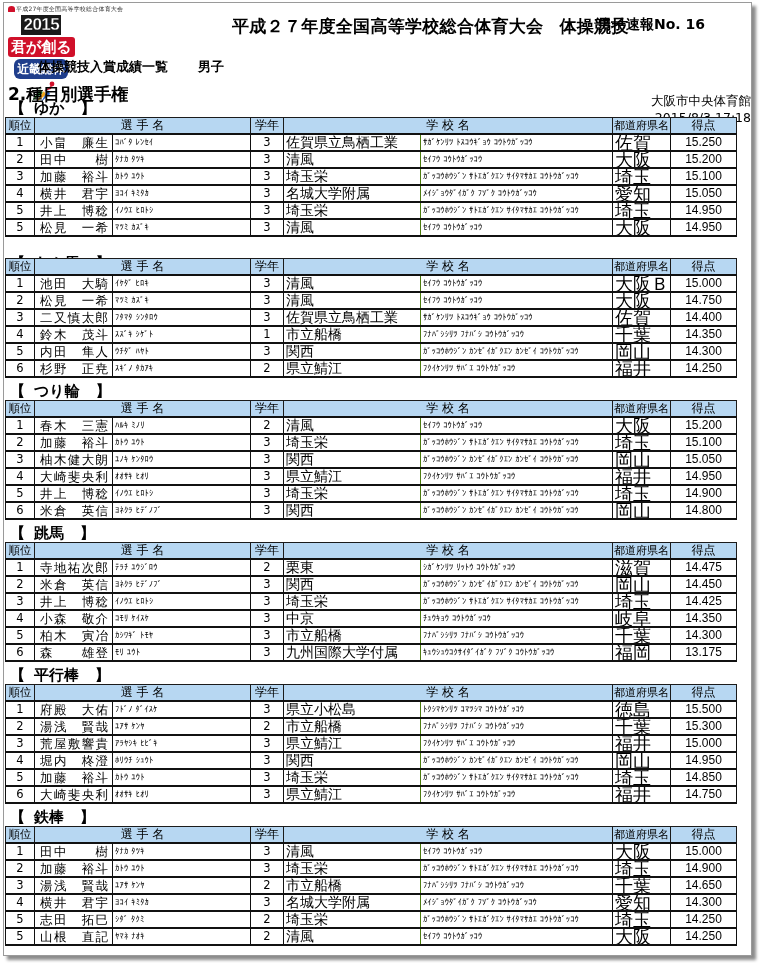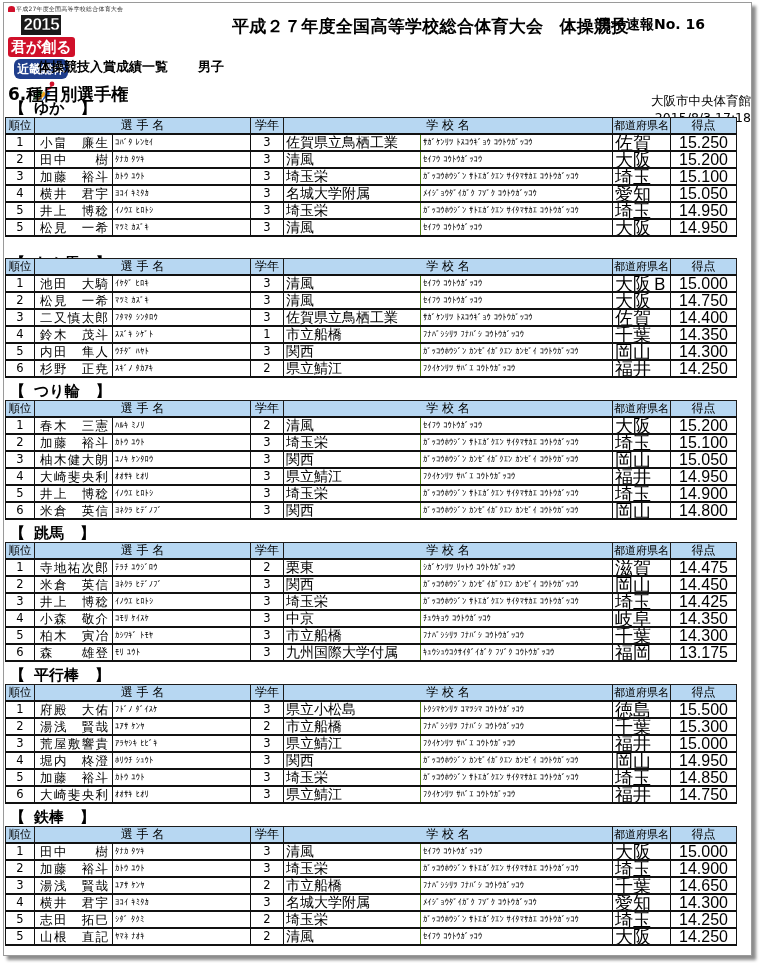--- a/index.html
+++ b/index.html
@@ -32,21 +32,21 @@
   table.res th { background:#b7d7f2; font-weight:normal; height:15px; padding:0; border:1px solid #1b1b1b; font-size:12px; line-height:15px; }
   table.res td { height:15px; padding:0 2px; border-top:2px solid #111; border-bottom:1px solid #111; line-height:15px; white-space:nowrap; overflow:hidden; }
   table.res tr.last td { border-bottom:2px solid #111; }
   table.res td.rank { text-align:center; border-left:1px solid #111; border-right:1px solid #111; }
   table.res td.nk { text-align:justify; text-align-last:justify; border-right:1px solid #111; font-size:12.5px; padding:0 4px 0 5px; }
   table.res td.kana { font-size:8.5px; border-right:1px solid #111; letter-spacing:0.2px; }
   table.res td.grade { text-align:center; border-right:1px solid #111; }
   table.res td.sk { font-size:14px; border-right:1px solid #4d7c0f; }
   table.res td.skana { font-size:8.5px; border-right:1px solid #111; letter-spacing:0.1px; }
   table.res td.pref { font-size:18px; border-right:1px solid #111; }
-  table.res td.score { text-align:center; font-family:"Liberation Sans", sans-serif; font-size:16px; border-right:1px solid #111; }
+  table.res td.score { text-align:center; font-family:"Liberation Sans", sans-serif; font-size:12px; border-right:1px solid #111; }
   th.h-rank { font-size:11.5px !important; }
   th.h-pref { font-size:11px !important; }
 </style>
 </head>
 <body>
 
 <div class="page"></div>
 
 <div class="logo">
   <span class="mark"></span>
@@ -74,21 +74,21 @@
 
 <div class="doc-title">
   <span>体操競技入賞成績一覧</span><span class="gap"></span><span>男子</span>
 </div>
 
 <div class="venue">
   <div>大阪市中央体育館</div>
   <div>2015/8/3  17:18</div>
 </div>
 
-<div class="section-head">6.種目別選手権</div>
+<div class="section-head">2.種目別選手権</div>
 
 <div id="events">
   <div class="event-title" style="top: 100px;">
     <span class="br">【</span><span class="nm">ゆか</span><span class="br">】</span>
   </div>
   <table class="res" style="top: 117px;">
     <colgroup>
       <col style="width:29px">
         <col style="width:78px">
         <col style="width:138px">

